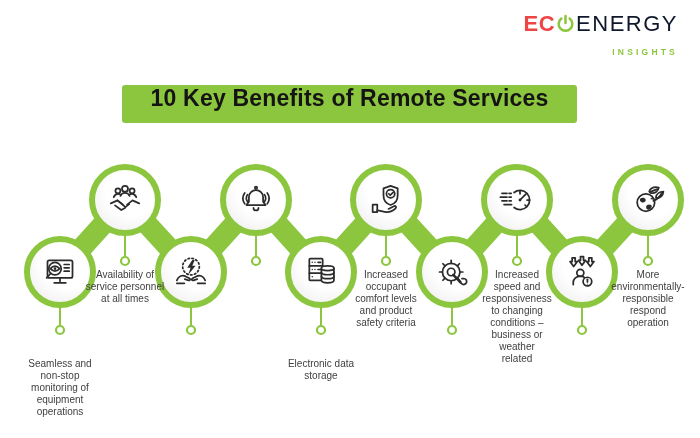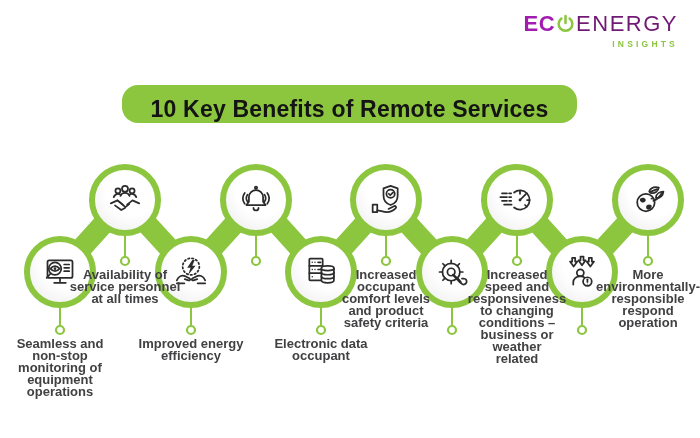--- a/index.html
+++ b/index.html
@@ -8,43 +8,43 @@
     --label:#414042;
   }
   *{margin:0;padding:0;box-sizing:border-box;}
   html,body{width:700px;height:438px;background:#ffffff;overflow:hidden;
     font-family:"Liberation Sans", sans-serif;}
   .stage{position:relative;width:700px;height:438px;background:#fff;}
 
   
   .logo{position:absolute;top:13px;right:22px;display:flex;flex-direction:column;align-items:flex-end;}
   .logo-row{display:flex;align-items:center;line-height:1;}
-  .logo-ec{font-size:22px;font-weight:bold;color:#a21caf;letter-spacing:.5px;}
+  .logo-ec{font-size:22px;font-weight:bold;color:#ef4444;letter-spacing:.5px;}
   .logo-power{margin:0 1px 2px 1px;}
-  .logo-energy{font-size:22px;font-weight:normal;color:#701a75;letter-spacing:1.5px;}
-  .logo-tagline{font-size:8.5px;color:var(--green);letter-spacing:3.2px;margin-top:4px;font-weight:bold;}
+  .logo-energy{font-size:22px;font-weight:normal;color:#0f172a;letter-spacing:1.5px;}
+  .logo-tagline{font-size:8.5px;color:var(--green);letter-spacing:3.2px;margin-top:12px;font-weight:bold;}
 
   
   .banner{position:absolute;left:122px;top:85px;width:455px;height:38px;background:var(--green);
-    border-radius:16px;display:flex;align-items:flex-end;justify-content:center;}
+    border-radius:3px;display:flex;align-items:flex-start;justify-content:center;}
   .banner-title{font-size:23px;font-weight:bold;color:#141414;letter-spacing:.2px;white-space:nowrap;}
 
   
   .chain-svg{position:absolute;left:0;top:0;z-index:1;}
   .node-circle{position:absolute;width:72px;height:72px;border:6.5px solid var(--green);
     border-radius:50%;background:radial-gradient(circle at 62% 32%, #ffffff 48%, #ebebeb 100%);
     display:flex;align-items:center;justify-content:center;z-index:2;}
   .node-circle svg{display:block;}
   .ic{fill:none;stroke:var(--ink);stroke-width:2.1;stroke-linecap:round;stroke-linejoin:round;}
 
   
   .label{position:absolute;z-index:2;transform:translateX(-50%);text-align:center;
-    white-space:pre-line;font-size:13px;line-height:12px;font-weight:bold;color:var(--label);}
+    white-space:pre-line;font-size:10px;line-height:12px;font-weight:normal;color:var(--label);}
   .label-upper{top:269px;}
-  .label-lower{top:338px;}
+  .label-lower{top:358px;}
 </style>
 </head>
 <body>
 
 <div class="stage">
 
   <div class="logo">
     <div class="logo-row">
       <span class="logo-ec">EC</span>
       <svg class="logo-power" width="19" height="19" viewBox="0 0 24 24">
@@ -230,24 +230,22 @@
   </div>
 
   <div class="label label-lower" style="left:60px">Seamless and
 non-stop
 monitoring of
 equipment
 operations</div>
   <div class="label label-upper" style="left:125px">Availability of
 service personnel
 at all times</div>
-  <div class="label label-lower" style="left:191px">Improved energy
-efficiency</div>
   <div class="label label-lower" style="left:321px">Electronic data
-occupant</div>
+storage</div>
   <div class="label label-upper" style="left:386px">Increased
 occupant
 comfort levels
 and product
 safety criteria</div>
   <div class="label label-upper" style="left:517px">Increased
 speed and
 responsiveness
 to changing
 conditions –

